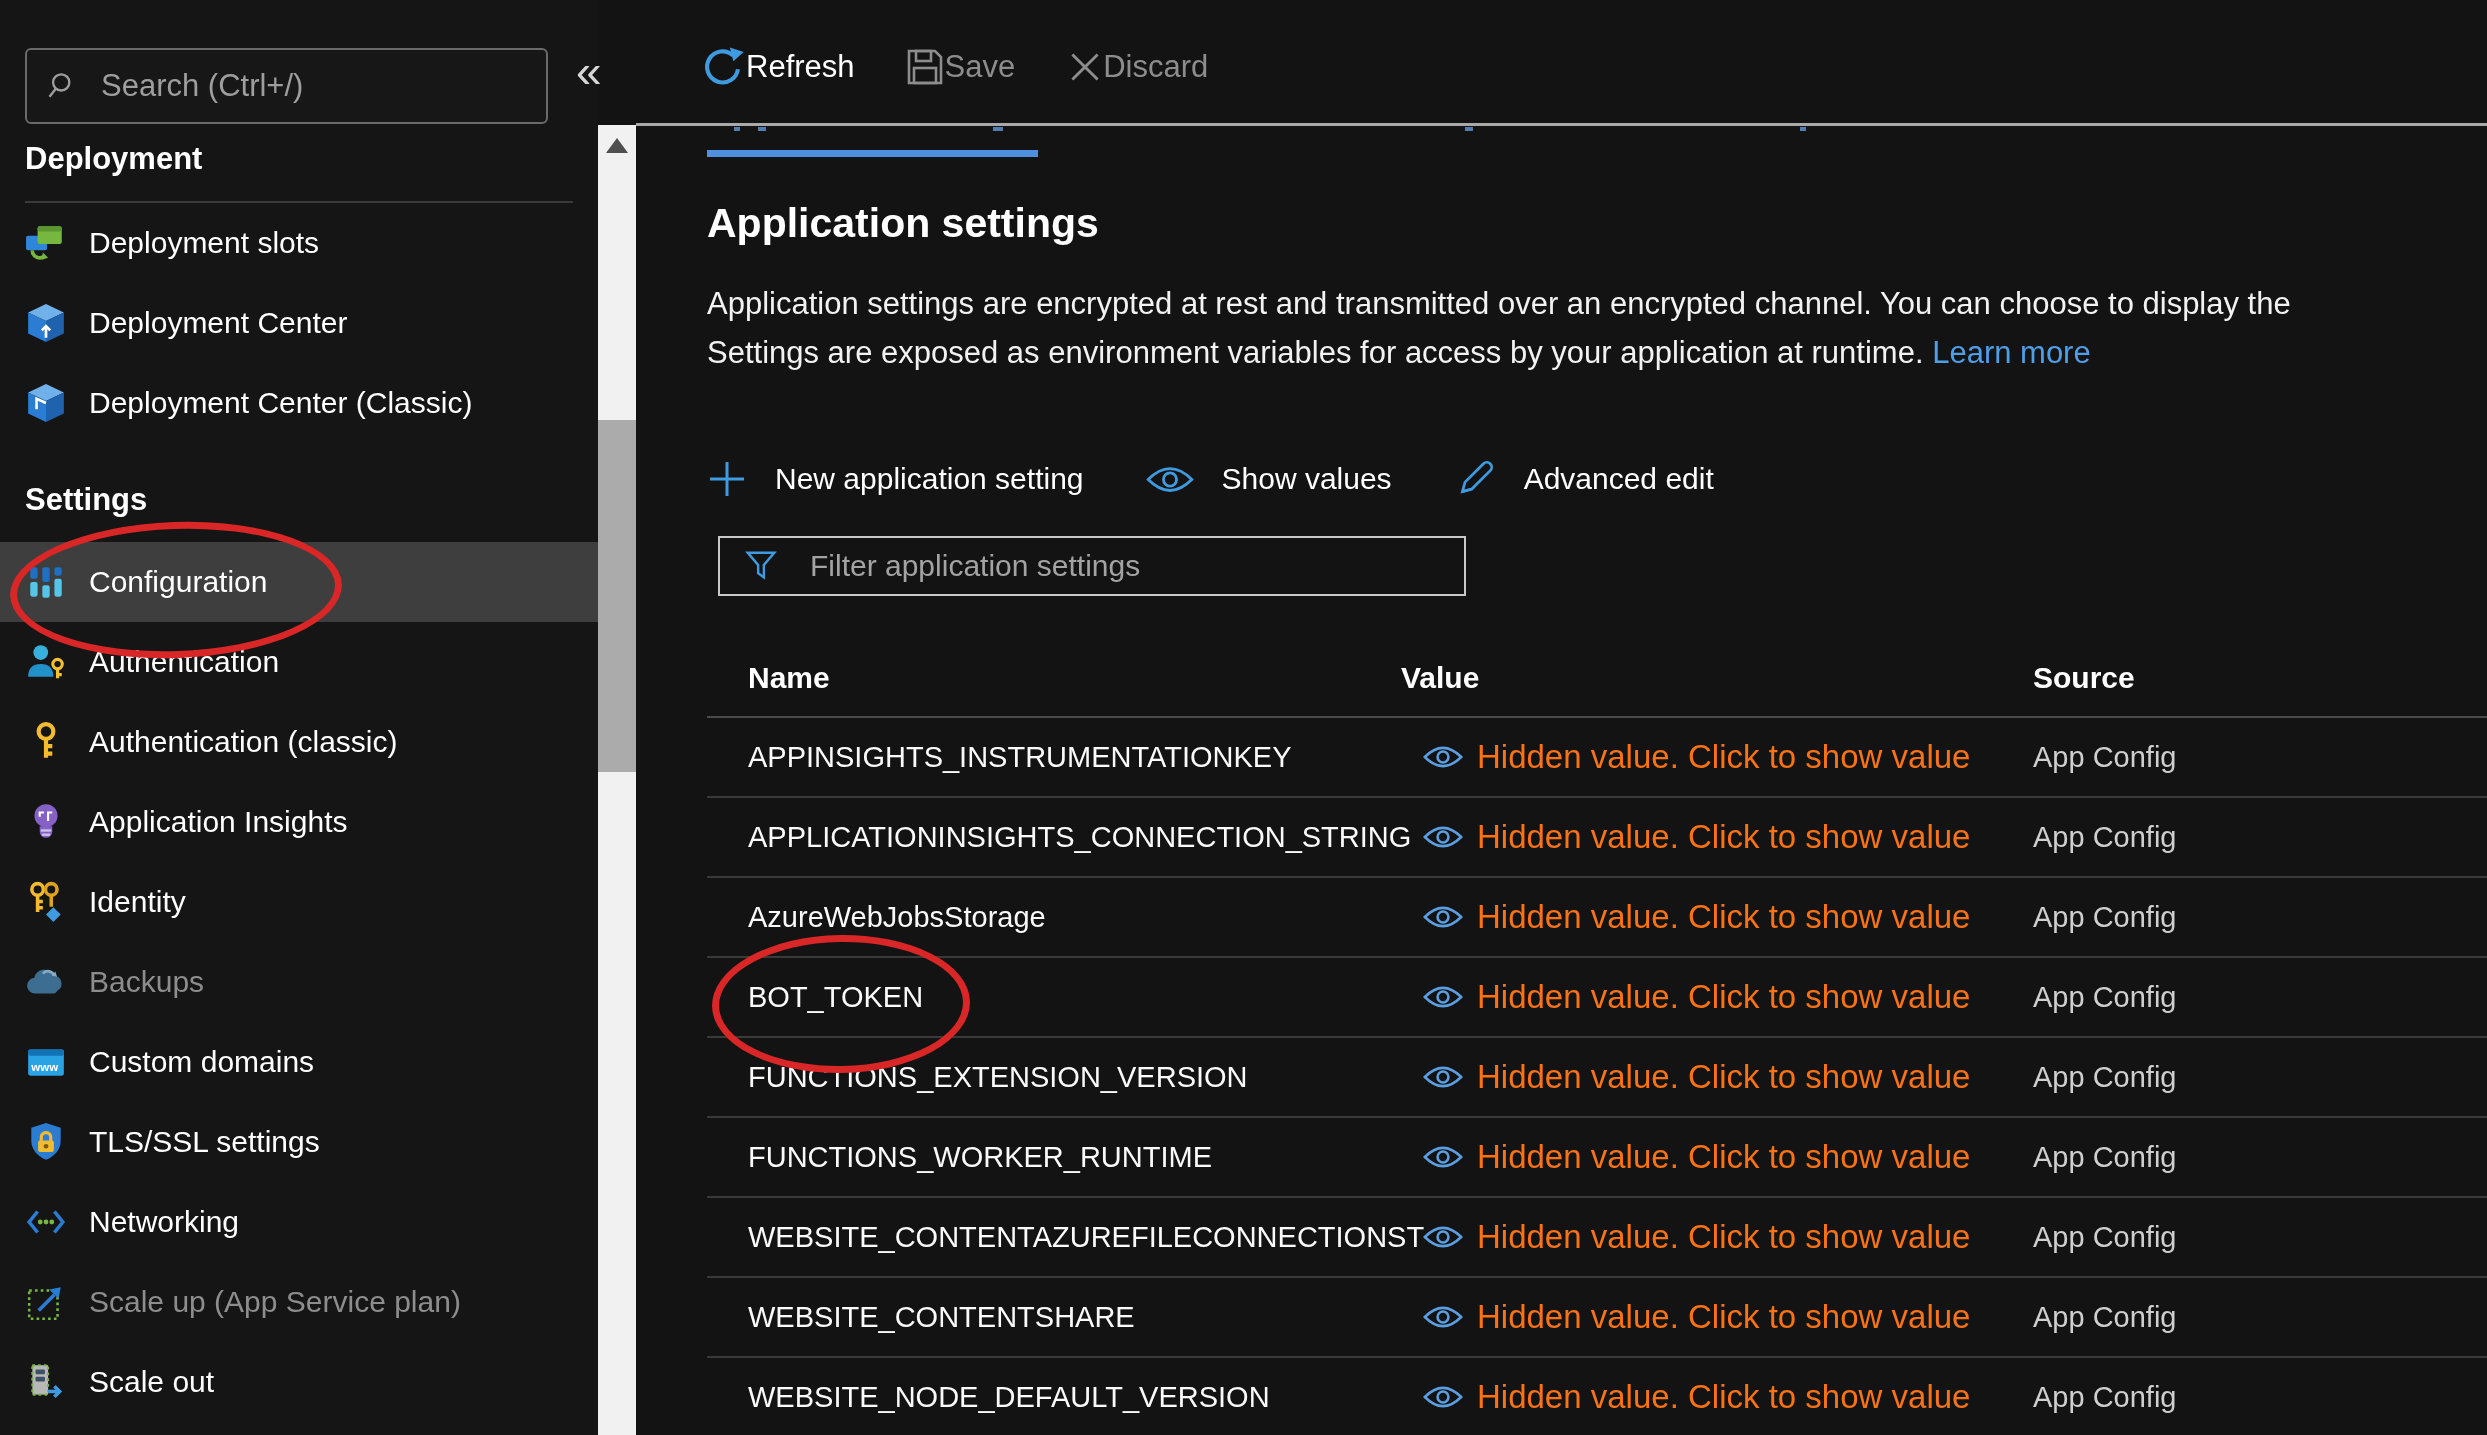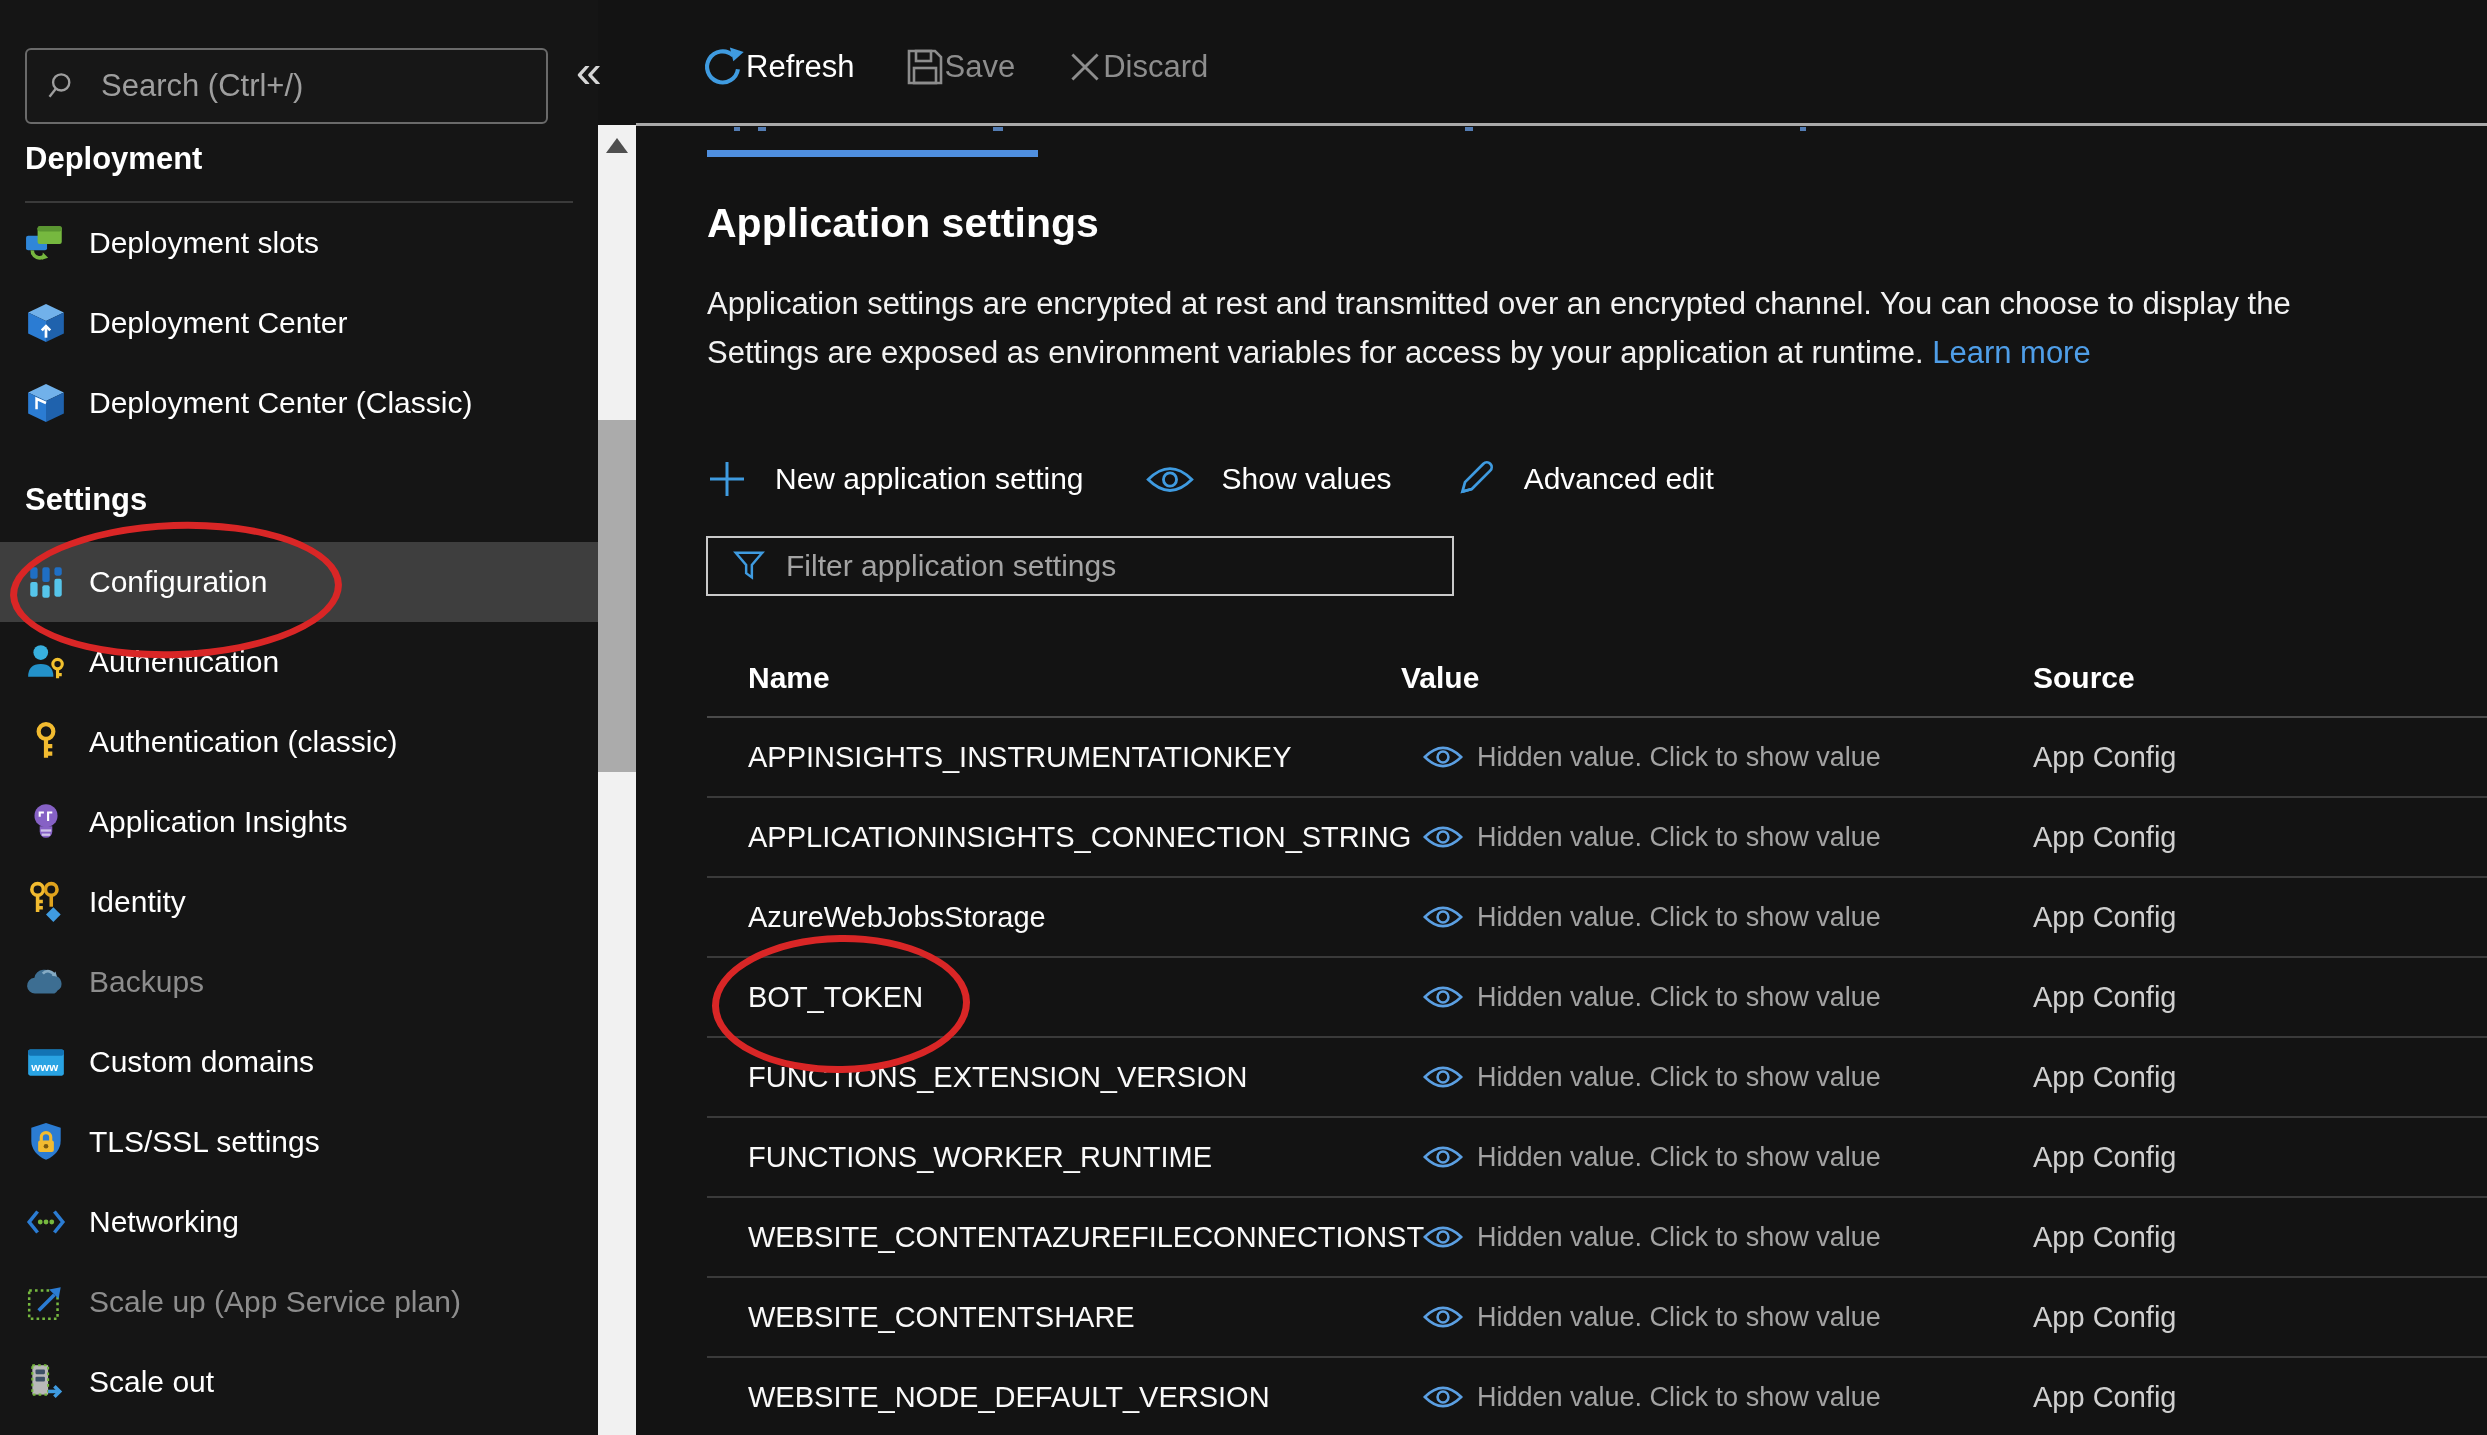--- a/index.html
+++ b/index.html
@@ -48,34 +48,34 @@
   .topline{position:absolute;top:123px;left:0;right:0;height:3px;background:#a9a9a9;}
   .remnant{position:absolute;top:127px;height:4px;background:#5f8fd0;opacity:.85;}
   .tab-underline{position:absolute;top:150px;left:71px;width:331px;height:7px;background:#4f8fdf;}
   .heading{position:absolute;top:200px;left:71px;font-size:41px;font-weight:bold;color:#fff;}
   .desc{position:absolute;top:279px;left:71px;right:0;font-size:31px;line-height:49px;color:#f2f2f2;
         white-space:nowrap;overflow:hidden;}
   .desc .learn-more{color:#4f9ee8;cursor:pointer;}
   .actions{position:absolute;top:458px;left:71px;display:flex;align-items:center;font-size:30px;color:#fff;}
   .abtn{display:flex;align-items:center;gap:28px;cursor:pointer;}
   .abtn + .abtn{margin-left:62px;}
-  .filterbox{position:absolute;top:536px;left:70px;width:748px;height:60px;border:2px solid #c9c9c9;
-        box-sizing:border-box;display:flex;align-items:center;gap:16px;padding-left:22px;background:transparent;}
+  .filterbox{position:absolute;top:536px;left:82px;width:748px;height:60px;border:2px solid #c9c9c9;
+        box-sizing:border-box;display:flex;align-items:center;gap:28px;padding-left:22px;background:transparent;}
   .filterbox input{background:transparent;border:none;outline:none;color:#e8e8e8;font-size:30px;width:620px;
         font-family:inherit;}
   .filterbox input::placeholder{color:#a3a3a3;}
 
   .table{position:absolute;top:640px;left:71px;right:0;}
   .thead{height:76px;border-bottom:2px solid #4a4a4a;position:relative;font-weight:bold;font-size:30px;color:#fff;}
   .thead span{position:absolute;top:0;line-height:76px;}
   .col-name{left:41px;} .col-value{left:694px;} .col-source{left:1326px;}
   .row{height:78px;border-bottom:2px solid #3a3a3a;position:relative;cursor:pointer;}
   .cell-name{position:absolute;left:41px;top:0;line-height:78px;font-size:29px;color:#fafafa;white-space:nowrap;}
   .cell-value{position:absolute;left:716px;top:0;height:78px;display:flex;align-items:center;gap:14px;}
-  .cell-value .vlabel{font-size:27px;color:#a3a3a3;white-space:nowrap;}
+  .cell-value .vlabel{font-size:33px;color:#f97316;white-space:nowrap;}
   .cell-source{position:absolute;left:1326px;top:0;line-height:78px;font-size:29px;color:#cfcfcf;}
   .row .red-ellipse{display:none;}
   .row.annotated .red-ellipse{display:block;position:absolute;left:5px;top:-23px;width:244px;height:124px;
         border:7px solid #d92626;border-radius:50%;transform:rotate(-1deg);pointer-events:none;z-index:5;}
 </style>
 </head>
 <body>
 
 <div class="screen">
 

